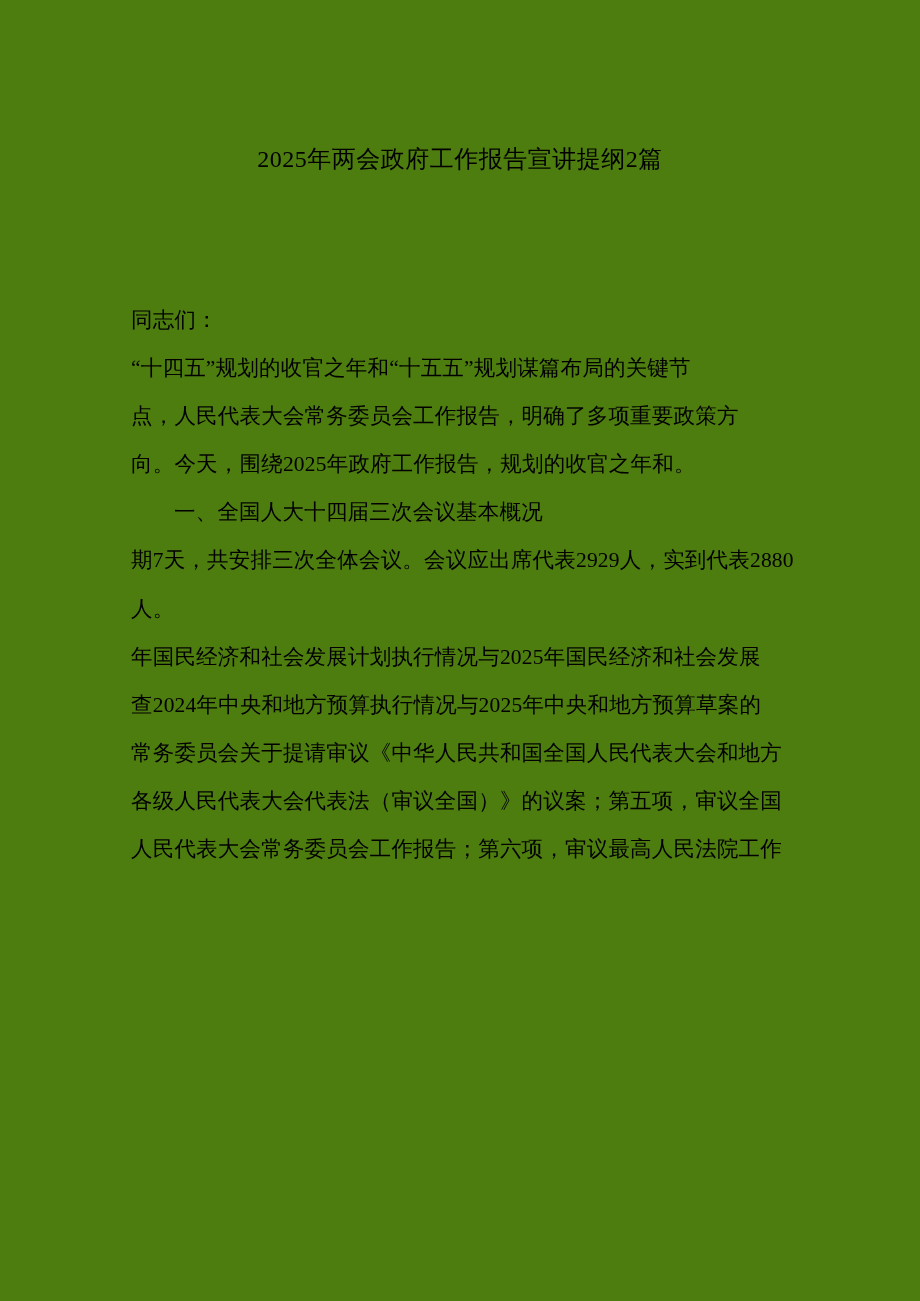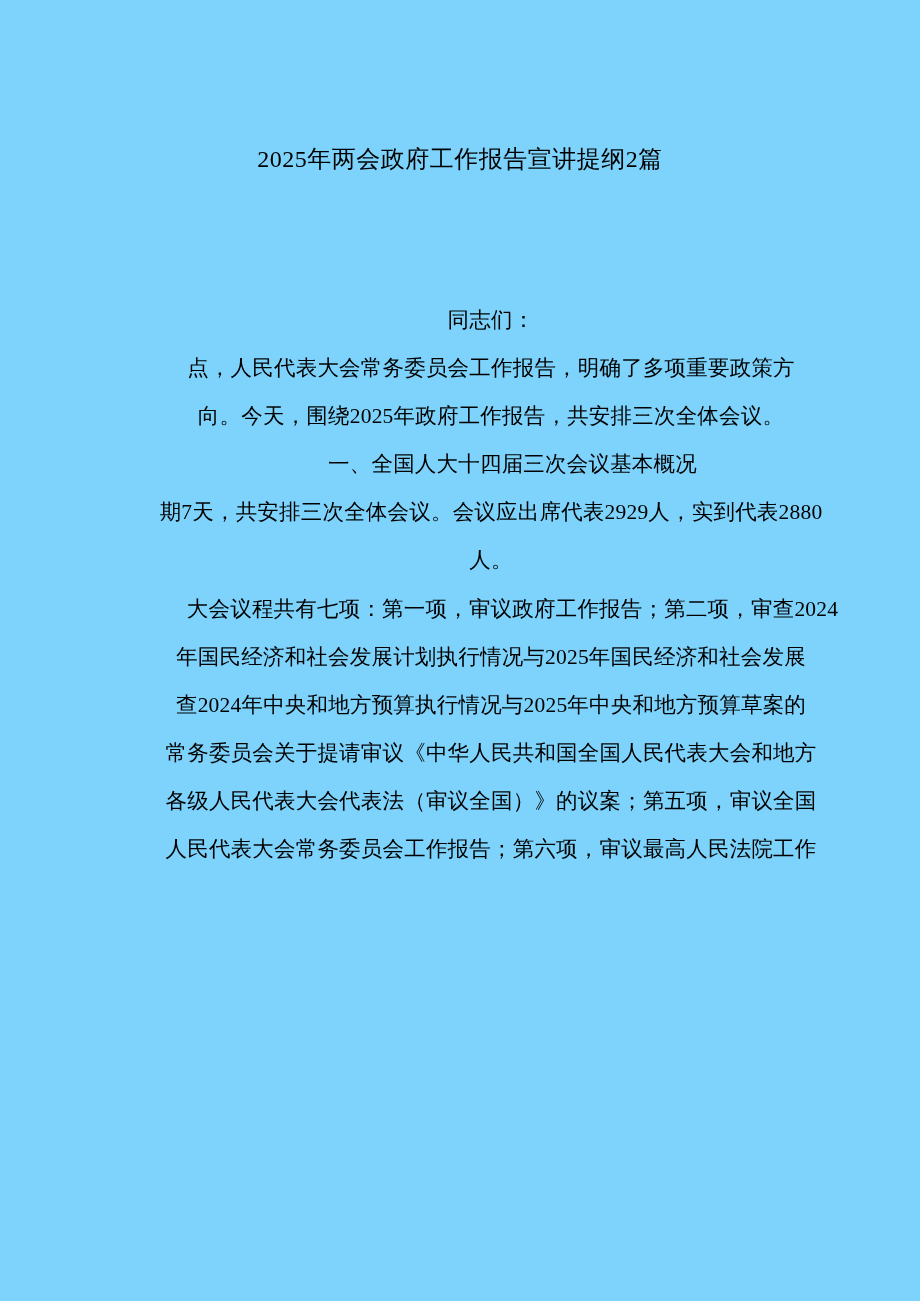--- a/index.html
+++ b/index.html
@@ -4,21 +4,21 @@
 <style>
   html, body {
     margin: 0;
     padding: 0;
     background: #ffffff;
   }
   .page {
     position: relative;
     width: 920px;
     height: 1301px;
-    background: #7dd3fc;
+    background: #4d7c0f;
     color: #000000;
     font-family: "Liberation Serif", "DejaVu Serif", serif;
     overflow: hidden;
   }
   .doc-title {
     position: absolute;
     top: 147px;
     left: 0;
     width: 920px;
     text-align: center;
@@ -33,38 +33,37 @@
     top: 309px;
     left: 131px;
     width: 720px;
   }
   .text-line {
     height: 48.1px;
     font-size: 21.5px;
     line-height: 22px;
     white-space: nowrap;
     letter-spacing: 0.2px;
-    text-align: center;
   }
   .text-line.indent {
     text-indent: 43px;
   }
 </style>
 </head>
 <body>
 
 <div class="page">
   <div class="doc-title">2025年两会政府工作报告宣讲提纲2篇</div>
   <div class="body-lines">
       <div class="text-line">同志们：</div>
+      <div class="text-line">“十四五”规划的收官之年和“十五五”规划谋篇布局的关键节</div>
       <div class="text-line">点，人民代表大会常务委员会工作报告，明确了多项重要政策方</div>
-      <div class="text-line">向。今天，围绕2025年政府工作报告，共安排三次全体会议。</div>
+      <div class="text-line">向。今天，围绕2025年政府工作报告，规划的收官之年和。</div>
       <div class="text-line indent">一、全国人大十四届三次会议基本概况</div>
       <div class="text-line">期7天，共安排三次全体会议。会议应出席代表2929人，实到代表2880</div>
       <div class="text-line">人。</div>
-      <div class="text-line indent">大会议程共有七项：第一项，审议政府工作报告；第二项，审查2024</div>
       <div class="text-line">年国民经济和社会发展计划执行情况与2025年国民经济和社会发展</div>
       <div class="text-line">查2024年中央和地方预算执行情况与2025年中央和地方预算草案的</div>
       <div class="text-line">常务委员会关于提请审议《中华人民共和国全国人民代表大会和地方</div>
       <div class="text-line">各级人民代表大会代表法（审议全国）》的议案；第五项，审议全国</div>
       <div class="text-line">人民代表大会常务委员会工作报告；第六项，审议最高人民法院工作</div>
     </div>
 </div>
 
 </body></html>

